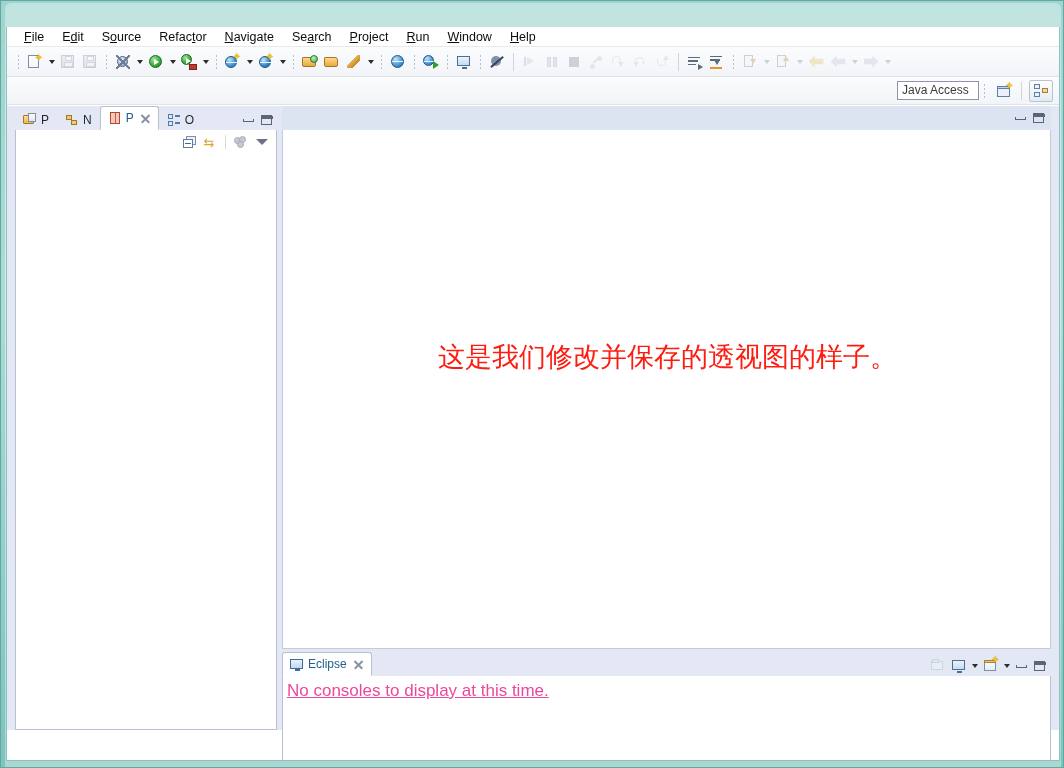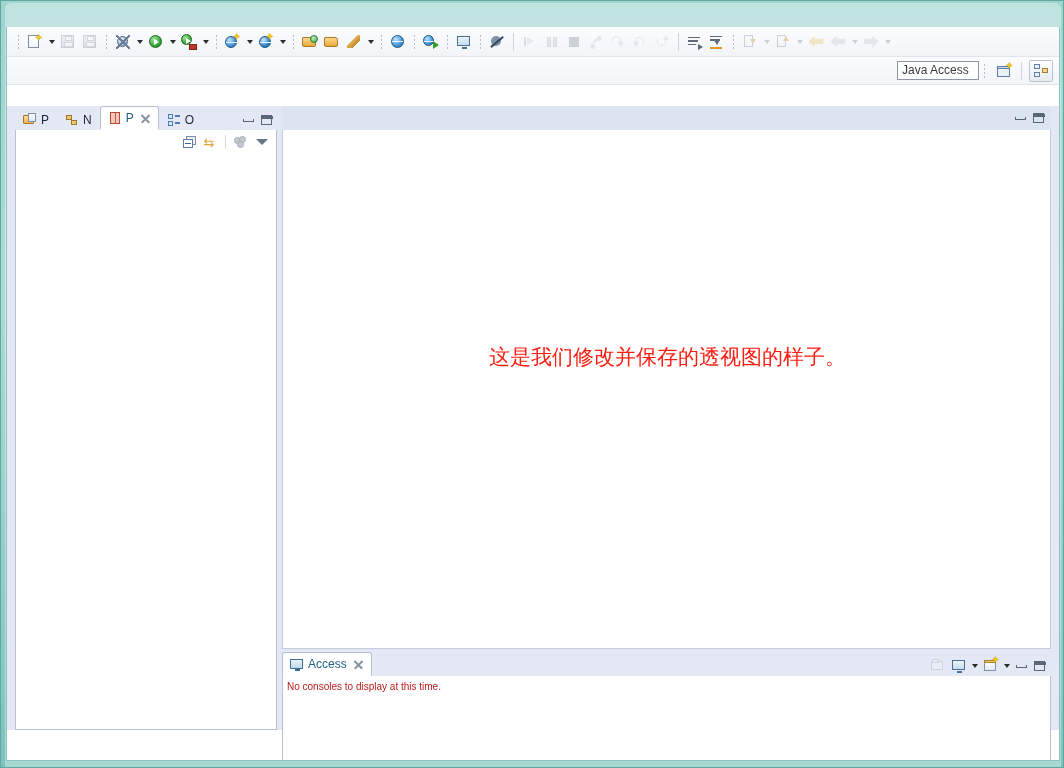--- a/index.html
+++ b/index.html
@@ -548,21 +548,21 @@
   #annotation {
     position: absolute;
     left: 0; top: 0;
     width: 769px; height: 519px;
     display: flex;
     align-items: center;
     justify-content: center;
   }
   #annotation-text {
     color: #fd1c0f;
-    font-size: 21px;
+    font-size: 27px;
     font-family: "DejaVu Sans", sans-serif;
     margin-top: -65px;
     white-space: nowrap;
   }
 
   
   #console-area {
     position: absolute;
     left: 275px; top: 546px;
     width: 769px; height: 178px;
@@ -597,33 +597,46 @@
     position: absolute;
     left: 0; top: 24px;
     width: 769px; height: 154px;
     background: #ffffff;
     border: 1px solid #b6c2d4;
     border-top: none;
     box-sizing: border-box;
     padding: 5px 4px;
   }
   #console-message {
-    font-size: 10px;
-    color: #b91c1c;
+    font-size: 17px;
+    color: #ec4899;
+    text-decoration: underline;
   }
 </style>
 </head>
 <body>
 
 <div id="window-frame">
   <div id="frame-inner-glow"></div>
 
 
   <div id="client">
 
+    <div id="menu-bar">
+      <div class="menu-item"><u>F</u>ile</div>
+      <div class="menu-item">E<u>d</u>it</div>
+      <div class="menu-item">S<u>o</u>urce</div>
+      <div class="menu-item">Refac<u>t</u>or</div>
+      <div class="menu-item"><u>N</u>avigate</div>
+      <div class="menu-item">Se<u>a</u>rch</div>
+      <div class="menu-item"><u>P</u>roject</div>
+      <div class="menu-item"><u>R</u>un</div>
+      <div class="menu-item"><u>W</u>indow</div>
+      <div class="menu-item"><u>H</u>elp</div>
+    </div>
 
     <div id="toolbar">
       <div class="tb-grip"></div>
       <div class="tb-btn">
         <span class="ic">
           <span class="ic-doc"></span>
             <span class="ic-star">✦</span>
         </span>
       </div>
       <div class="tb-arrow"></div>
@@ -914,21 +927,21 @@
           </div>
         </div>
       </div>
 
       <div id="console-area">
         <div id="console-tabbar">
           <div id="console-tab">
             <span class="tabicon">
                 <span class="ti-monitor"></span>
               </span>
-            <span class="tab-label">Access</span>
+            <span class="tab-label">Eclipse</span>
             <span class="tab-close"></span>
           </div>
           <div id="console-toolbar">
             <div class="vtb dim">
               <span class="ic">
                 <span style="position:absolute;left:1px;top:3px;width:12px;height:9px;background:#f2f4f8;border:1px solid #b6bcc6;box-sizing:border-box"></span>
                 <span style="position:absolute;left:2px;top:1px;width:7px;height:4px;background:#e6eaf1;border:1px solid #b6bcc6;box-sizing:border-box"></span>
               </span>
             </div>
             <div class="vtb">

